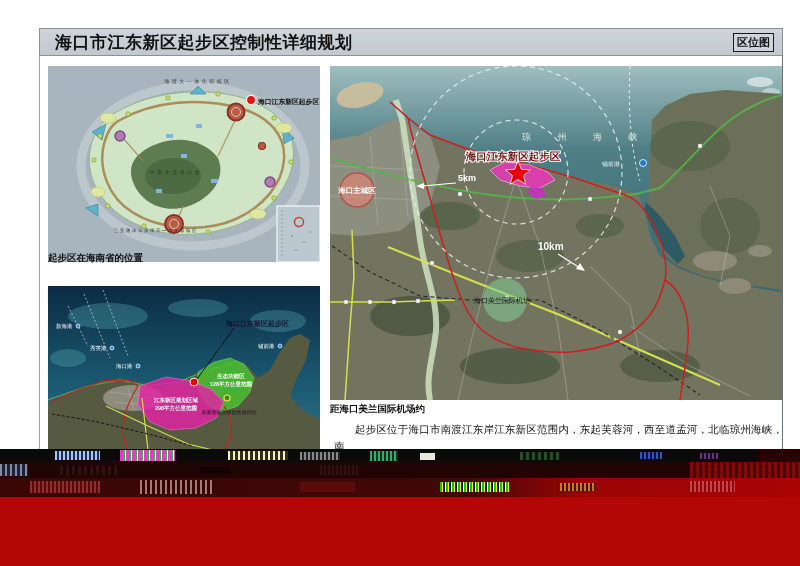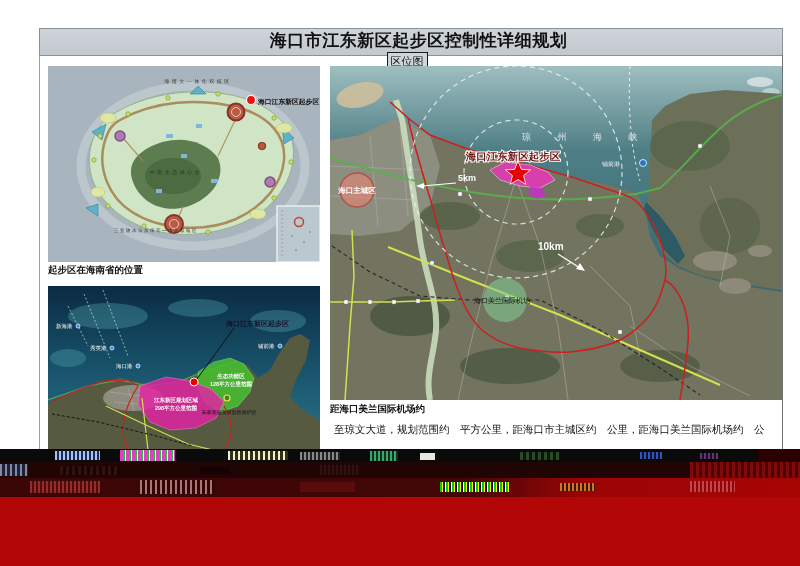--- a/index.html
+++ b/index.html
@@ -2,24 +2,24 @@
 <html><head>
 <meta charset="utf-8">
 <style>
   html,body{margin:0;padding:0;background:#ffffff;width:800px;height:566px;overflow:hidden;
     font-family:"Liberation Sans", sans-serif;}
   .abs{position:absolute;}
   
   #header{left:39px;top:28px;width:744px;height:28px;
     background:linear-gradient(#ced4d9,#c2c9ce);
     border:1px solid #8b9196;box-sizing:border-box;
-    display:flex;align-items:center;justify-content:space-between;flex-direction:column;}
+    display:flex;align-items:center;justify-content:space-between;}
   #title{font-family:"Liberation Serif",serif;font-weight:bold;font-size:17px;color:#111;
     padding-left:15px;letter-spacing:0.5px;white-space:nowrap;}
-  #corner{font-family:"Liberation Serif",serif;font-weight:normal;font-size:11px;color:#111;
+  #corner{font-family:"Liberation Serif",serif;font-weight:bold;font-size:11px;color:#111;
     border:1px solid #1a1a1a;padding:1px 3px;margin-right:8px;background:#cfd5da;}
   
   .vline{width:1px;top:55px;height:395px;background:#9aa0a4;}
   
   .mapbox{overflow:hidden;}
   .caption{font-weight:bold;font-size:9.5px;color:#111;white-space:nowrap;}
   svg text{font-family:"Liberation Sans",sans-serif;}
   
   #desc{left:334px;top:421px;width:449px;font-family:"Liberation Serif",serif;
     font-size:10.5px;line-height:17px;color:#141414;text-align:justify;}
@@ -105,21 +105,21 @@
     <rect x="229" y="140" width="43" height="56" fill="#bcc8cf" stroke="#e8eef0" stroke-width="1.5"></rect>
     <path d="M234,144 L234,192" stroke="#8a98a2" stroke-width="0.8" stroke-dasharray="2,2" fill="none"></path>
     <circle cx="251" cy="156" r="4.5" fill="none" stroke="#bb4433" stroke-width="1.5"></circle>
     <circle cx="244" cy="170" r="1" fill="#8899aa"></circle>
         <circle cx="256" cy="176" r="1" fill="#8899aa"></circle>
     <circle cx="248" cy="184" r="1" fill="#8899aa"></circle>
         <circle cx="262" cy="166" r="1" fill="#8899aa"></circle>
   </g>
 </svg>
 </div>
-<div class="abs caption" style="left:48px;top:264px;text-align:right;">起步区在海南省的位置</div>
+<div class="abs caption" style="left:48px;top:252px;text-align:right;">起步区在海南省的位置</div>
 
 <div class="abs mapbox" style="left:48px;top:286px;width:272px;height:164px;">
 <svg width="272" height="164" viewBox="0 0 272 164">
   <defs>
     <linearGradient id="sg2" x1="0" y1="0" x2="0" y2="1">
       <stop offset="0" stop-color="#0a2c44"></stop>
           <stop offset="0.6" stop-color="#1b5a72"></stop>
           <stop offset="1" stop-color="#2f7387"></stop>
     </linearGradient>
   </defs>
@@ -282,20 +282,21 @@
 
   <text x="192" y="74" font-size="9" letter-spacing="12" fill="#dfe8ea">琼 州 海 峡</text>
 
   <circle cx="313" cy="97" r="3.5" fill="#2277cc" stroke="#ffffff" stroke-width="0.8"></circle>
   <text x="290" y="100" font-size="6" fill="#eef4f6" text-anchor="end">铺前港</text>
 </svg>
 </div>
 <div class="abs caption" style="left:330px;top:403px;">距海口美兰国际机场约</div>
 
 <div id="desc" class="abs">
+  <p>起步区位于海口市南渡江东岸江东新区范围内，东起芙蓉河，西至道孟河，北临琼州海峡，南</p>
   <p style="text-indent:0;">至琼文大道，规划范围约　平方公里，距海口市主城区约　公里，距海口美兰国际机场约　公</p>
 </div>
 
 <div id="bandA" class="abs band">
   <div class="nz" style="left:55px;top:2px;width:45px;height:9px;background:repeating-linear-gradient(90deg,#a8c4e8 0 2px,#1a2a5a 2px 4px);"></div>
   <div class="nz" style="left:120px;top:1px;width:55px;height:11px;background:repeating-linear-gradient(90deg,#e040c0 0 3px,#20c040 3px 5px,#ffffff 5px 6px);"></div>
   <div class="nz" style="left:228px;top:2px;width:60px;height:9px;background:repeating-linear-gradient(90deg,#f0f0d0 0 2px,#303010 2px 5px);"></div>
   <div class="nz" style="left:300px;top:3px;width:40px;height:8px;background:repeating-linear-gradient(90deg,#888888 0 2px,#222222 2px 4px);"></div>
   <div class="nz" style="left:370px;top:2px;width:28px;height:10px;background:repeating-linear-gradient(90deg,#33aa77 0 2px,#113311 2px 4px);"></div>
   <div class="nz" style="left:420px;top:4px;width:15px;height:7px;background:#e8e8e0;"></div>

